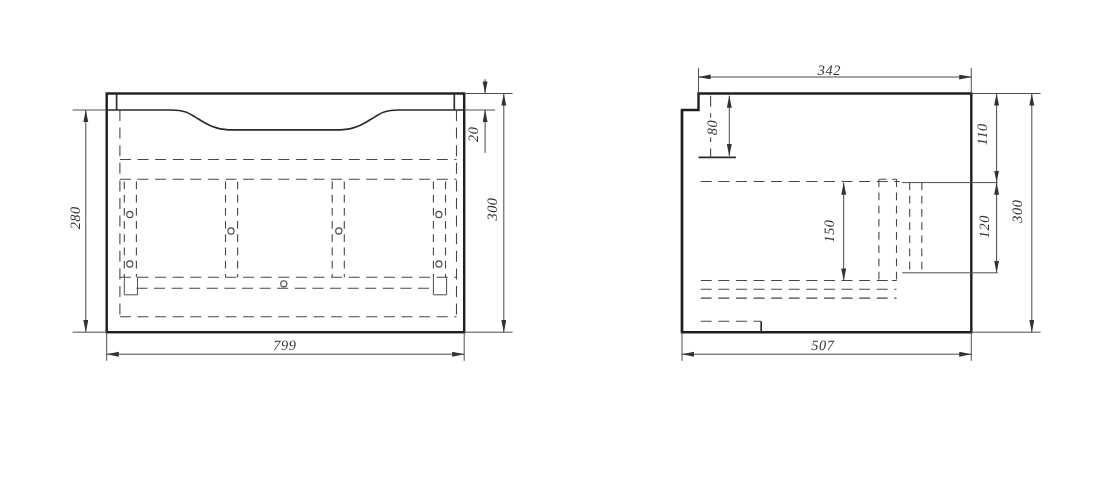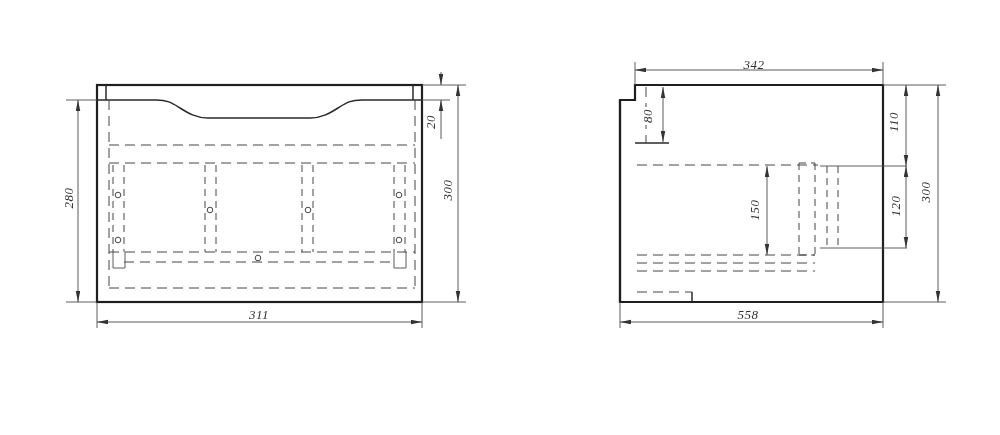--- a/index.html
+++ b/index.html
@@ -149,26 +149,26 @@
         <path class="dim" d="M906,166 V248" marker-start="url(#ar)" marker-end="url(#ar)"></path>
         <path class="dim" d="M938,85 V302" marker-start="url(#ar)" marker-end="url(#ar)"></path>
 
         <path class="dim" d="M663,87 V142" marker-start="url(#ar)" marker-end="url(#ar)"></path>
 
         <path class="dim" d="M767,166 V255" marker-start="url(#ar)" marker-end="url(#ar)"></path>
       </g>
     </g>
   </svg>
 
-  <div class="dim-label" style="left:259px; top:314px;">311</div>
+  <div class="dim-label" style="left:259px; top:314px;">799</div>
   <div class="dim-label rot" style="left:68px; top:198px;">280</div>
   <div class="dim-label rot" style="left:447px; top:190px;">300</div>
   <div class="dim-label rot" style="left:430px; top:122px;">20</div>
 
   <div class="dim-label" style="left:754px; top:64px;">342</div>
-  <div class="dim-label" style="left:748px; top:314px;">558</div>
+  <div class="dim-label" style="left:748px; top:314px;">507</div>
   <div class="dim-label rot" style="left:925px; top:192px;">300</div>
   <div class="dim-label rot" style="left:893px; top:122px;">110</div>
   <div class="dim-label rot" style="left:895px; top:206px;">120</div>
   <div class="dim-label rot masked" style="left:647px; top:116px;">80</div>
   <div class="dim-label rot masked" style="left:754px; top:210px;">150</div>
 
 </div>
 
 </body></html>

